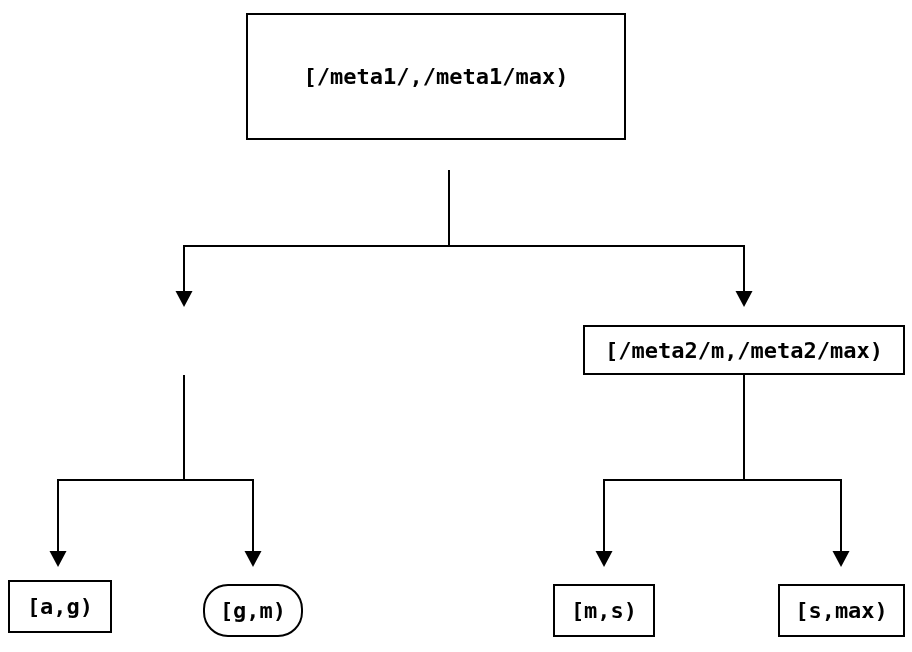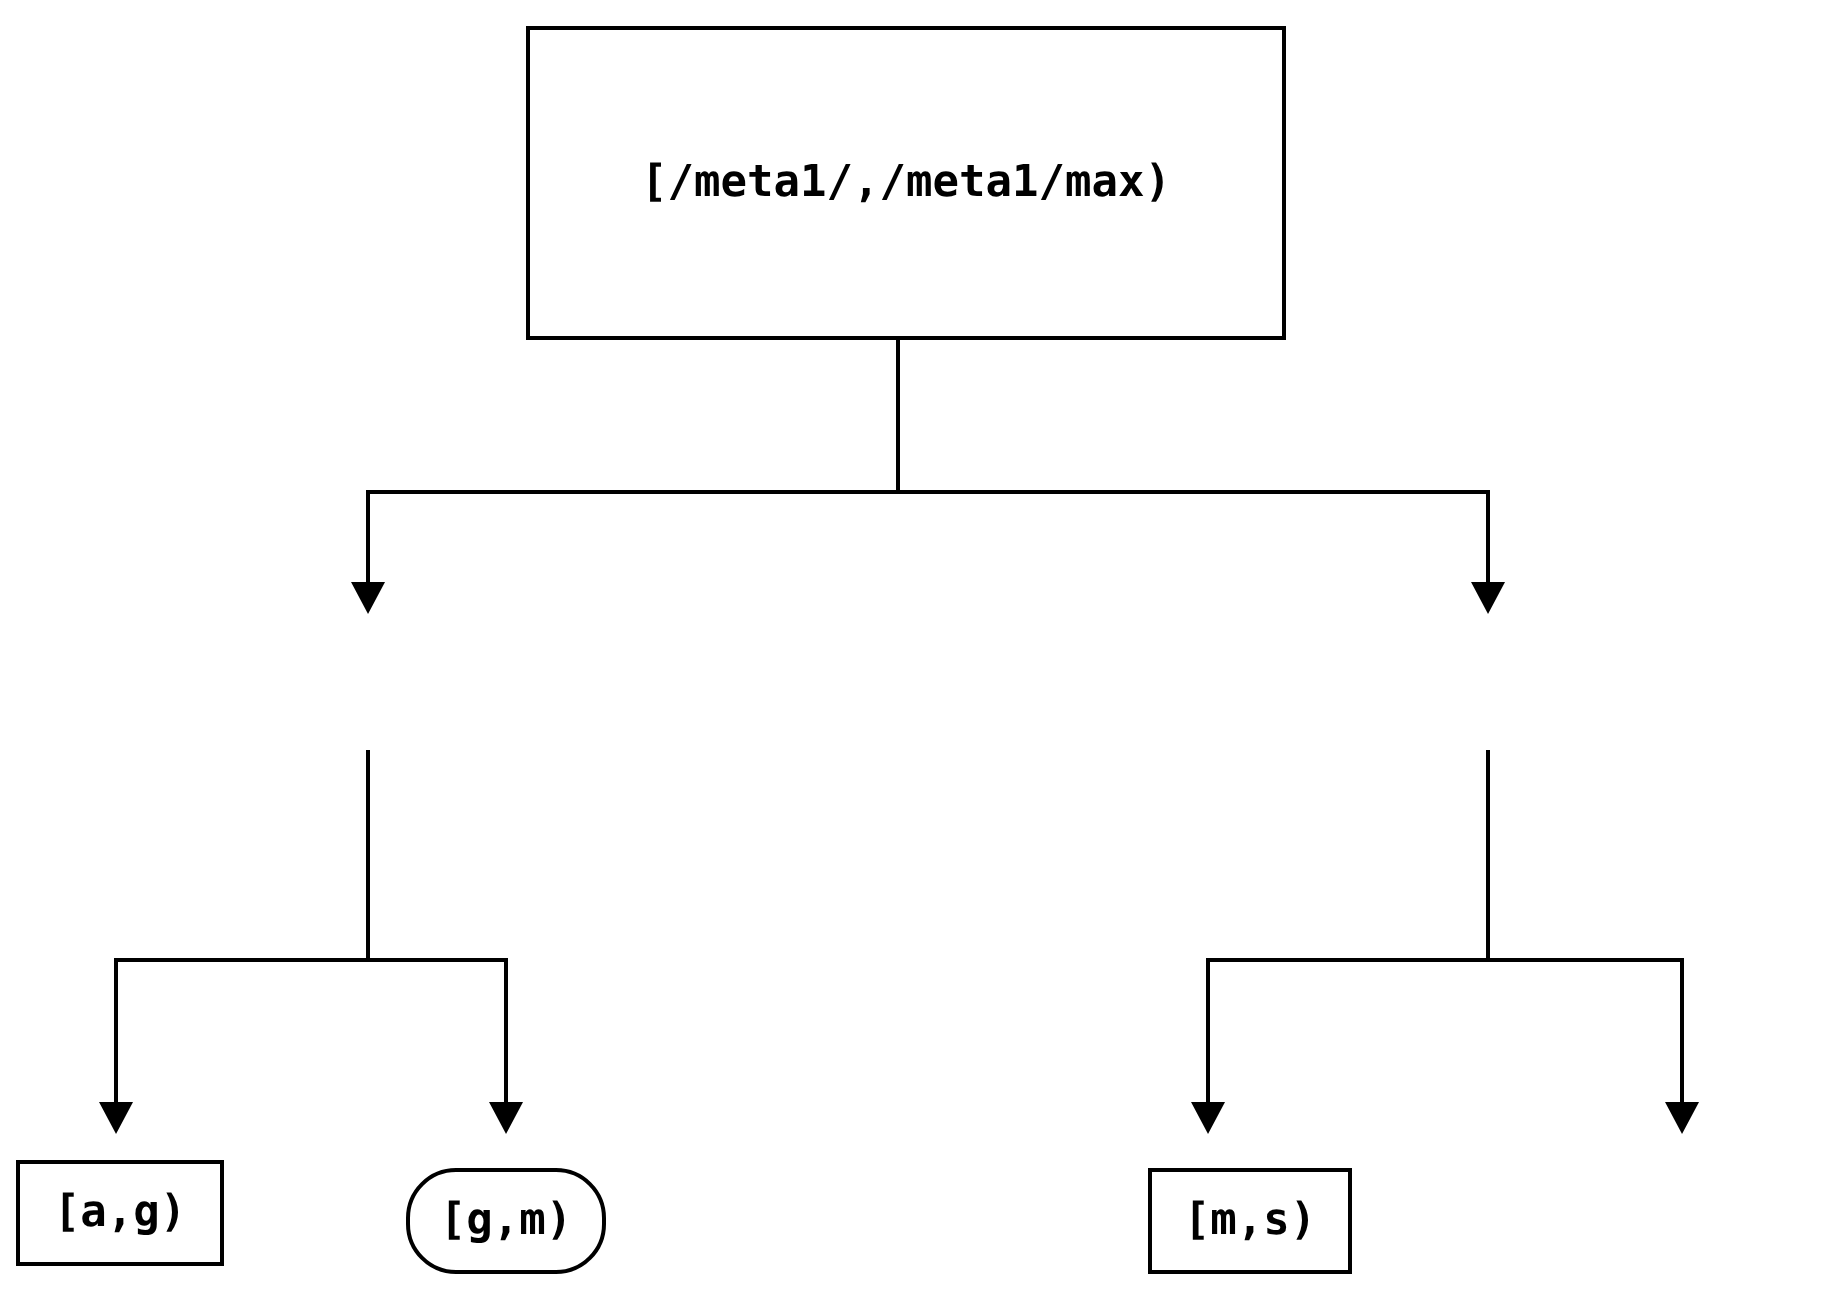--- a/index.html
+++ b/index.html
@@ -28,26 +28,26 @@
     border: 2px solid #000000;
     background: #ffffff;
     display: flex;
     align-items: center;
     justify-content: center;
     color: #000000;
     font-weight: bold;
     font-size: 22px;
     white-space: nowrap;
   }
-  .node-root  { left: 263px; top: 13px;  width: 380px; height: 157px; }
+  .node-root  { left: 246px; top: 13px;  width: 380px; height: 127px; }
   .node-l     { left: 22px;  top: 325px; width: 323px; height: 50px; }
   .node-r     { left: 583px; top: 325px; width: 322px; height: 50px; }
   .node-ll    { left: 8px;   top: 580px; width: 104px; height: 53px; }
   .node-lr    { left: 203px; top: 584px; width: 100px; height: 53px; border-radius: 25px; }
-  .node-rl    { left: 574px; top: 584px; width: 102px; height: 53px; }
+  .node-rl    { left: 553px; top: 584px; width: 102px; height: 53px; }
   .node-rr    { left: 778px; top: 584px; width: 127px; height: 53px; }
 </style>
 </head>
 <body>
 
 <div class="canvas">
 
   <svg class="edges" viewBox="0 0 912 652" xmlns="http://www.w3.org/2000/svg">
     <g stroke="#000000" stroke-width="2" fill="none">
 
@@ -74,27 +74,33 @@
       <polygon points="595.5,551 612.5,551 604,567"></polygon>
       <polygon points="832.5,551 849.5,551 841,567"></polygon>
     </g>
   </svg>
 
   <div class="node node-root">
     <span>[/meta1/,/meta1/max)</span>
   </div>
 
 
+  <div class="node node-r">
+    <span>[/meta2/m,/meta2/max)</span>
+  </div>
 
   <div class="node node-ll">
     <span>[a,g)</span>
   </div>
 
   <div class="node node-lr">
     <span>[g,m)</span>
   </div>
 
   <div class="node node-rl">
     <span>[m,s)</span>
   </div>
 
+  <div class="node node-rr">
+    <span>[s,max)</span>
+  </div>
 
 </div>
 
 </body></html>

